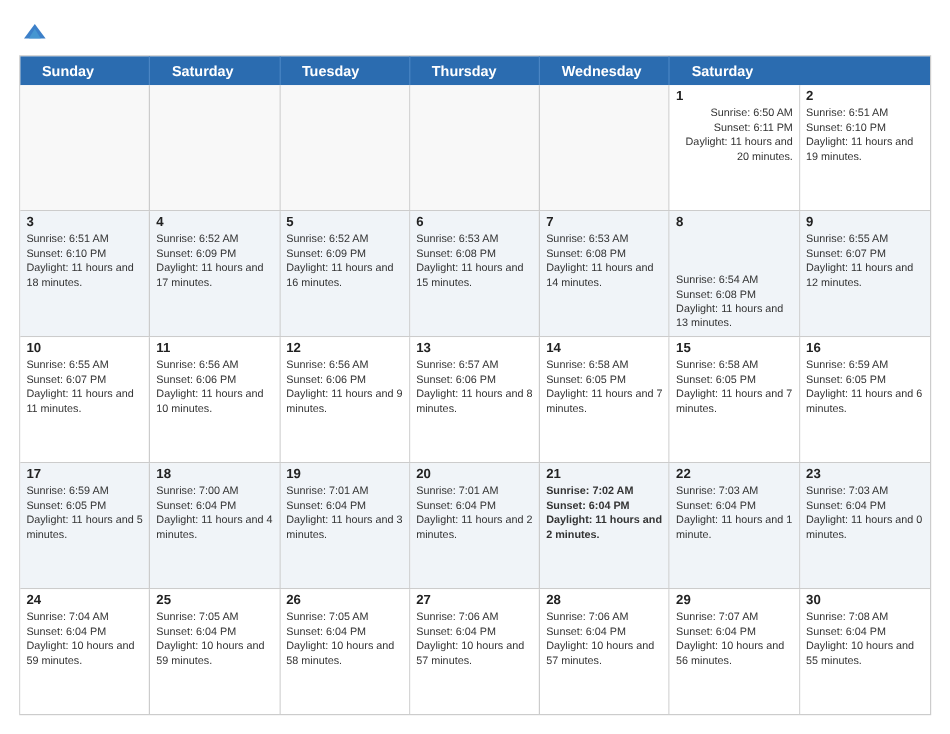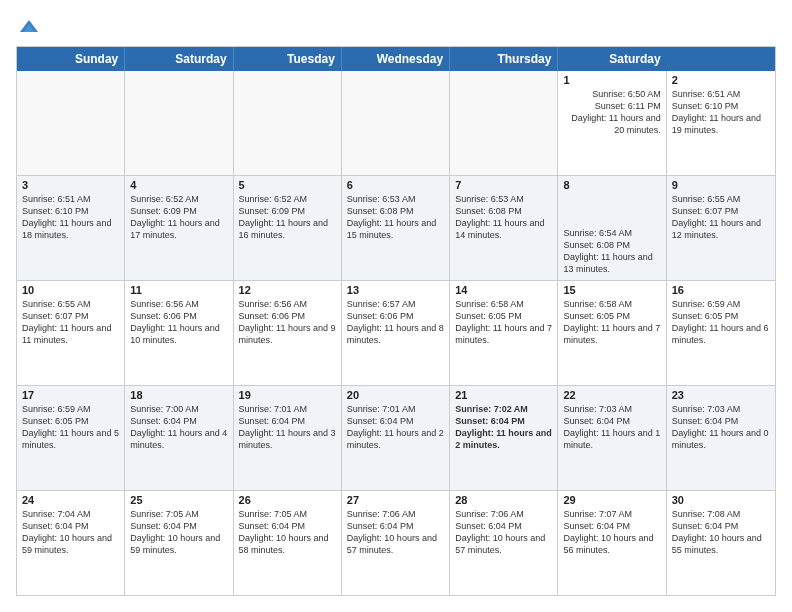--- a/index.html
+++ b/index.html
@@ -61,22 +61,22 @@
     }
     .cal-header-row {
       display: grid;
       grid-template-columns: repeat(7, 1fr);
       background: #2b6cb0;
     }
     .cal-header-cell {
       color: #fff;
       font-size: 12px;
       font-weight: bold;
-      padding: 5px 6px;
-      text-align: right;
+      padding: 5px 18px;
+      text-align: left;
       border-right: 1px solid #4a85c4;
     }
     .cal-header-cell:last-child { border-right: none; }
     .cal-body {
       flex: 1;
       display: flex;
       flex-direction: column;
     }
     .cal-row {
       display: grid;
@@ -131,22 +131,22 @@
       <div class="month-title"></div>
       <div class="location"></div>
     </div>
   </div>
 
   <div class="calendar">
     <div class="cal-header-row">
     <div class="cal-header-cell">Sunday</div>
         <div class="cal-header-cell">Saturday</div>
         <div class="cal-header-cell">Tuesday</div>
+        <div class="cal-header-cell">Thursday</div>
         <div class="cal-header-cell">Wednesday</div>
-        <div class="cal-header-cell">Thursday</div>
         <div class="cal-header-cell">Saturday</div>
       </div>
     <div class="cal-body">
     <div class="cal-row">
           <div class="cal-cell empty"></div>
           <div class="cal-cell empty"></div>
           <div class="cal-cell empty"></div>
           <div class="cal-cell empty"></div>
           <div class="cal-cell empty"></div>
           <div class="cal-cell">

